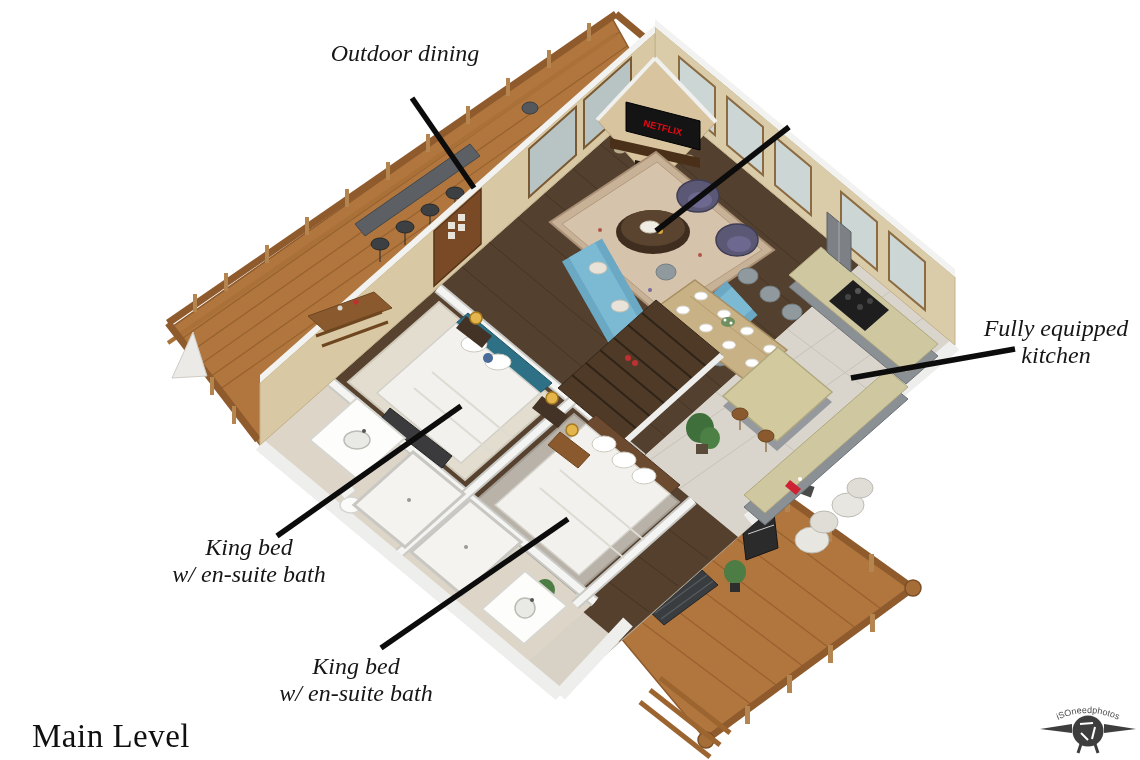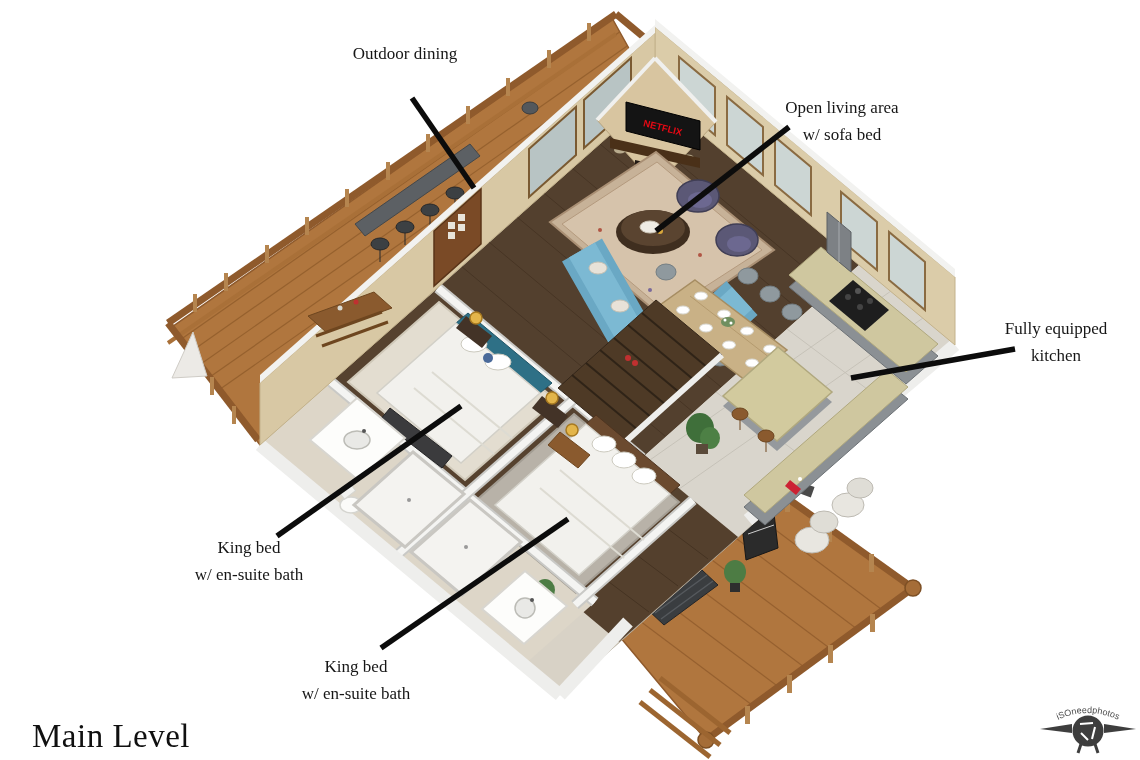--- a/index.html
+++ b/index.html
@@ -1,19 +1,19 @@
 <!DOCTYPE html>
 <html><head>
 <meta charset="utf-8">
 <style>
   html,body{margin:0;padding:0;background:#ffffff;}
   .stage{position:relative;width:1140px;height:760px;background:#ffffff;overflow:hidden;
          font-family:"Liberation Serif", serif;}
   .stage svg.scene{position:absolute;left:0;top:0;}
-  .ann{position:absolute;text-align:center;font-size:17px;line-height:27px;color:#161616;white-space:nowrap;}
+  .ann{position:absolute;text-align:center;font-size:24px;line-height:27px;color:#161616;white-space:nowrap;font-style:italic;}
   .title{position:absolute;left:32px;top:718px;font-size:33px;color:#101010;letter-spacing:.5px;}
 </style>
 </head>
 <body>
 
 <div class="stage">
 
 <svg class="scene" width="1140" height="760" viewBox="0 0 1140 760">
   <defs>
     <clipPath id="clipDeck">
@@ -461,24 +461,20 @@
       <path d="M 1081 733 L 1088 740"></path>
     </g>
     <line x1="1081" y1="744" x2="1078" y2="753" stroke="#1d1d1d" stroke-width="3"></line>
     <line x1="1095" y1="744" x2="1098" y2="753" stroke="#1d1d1d" stroke-width="3"></line>
   </g>
 </svg>
 
 <div class="ann" style="left:295px;top:40px;width:220px;">
   <div>Outdoor dining</div>
 </div>
-<div class="ann" style="left:732px;top:94px;width:220px;">
-  <div>Open living area</div>
-  <div>w/ sofa bed</div>
-</div>
 <div class="ann" style="left:956px;top:315px;width:200px;">
   <div>Fully equipped</div>
   <div>kitchen</div>
 </div>
 <div class="ann" style="left:139px;top:534px;width:220px;">
   <div>King bed</div>
   <div>w/ en-suite bath</div>
 </div>
 <div class="ann" style="left:246px;top:653px;width:220px;">
   <div>King bed</div>

